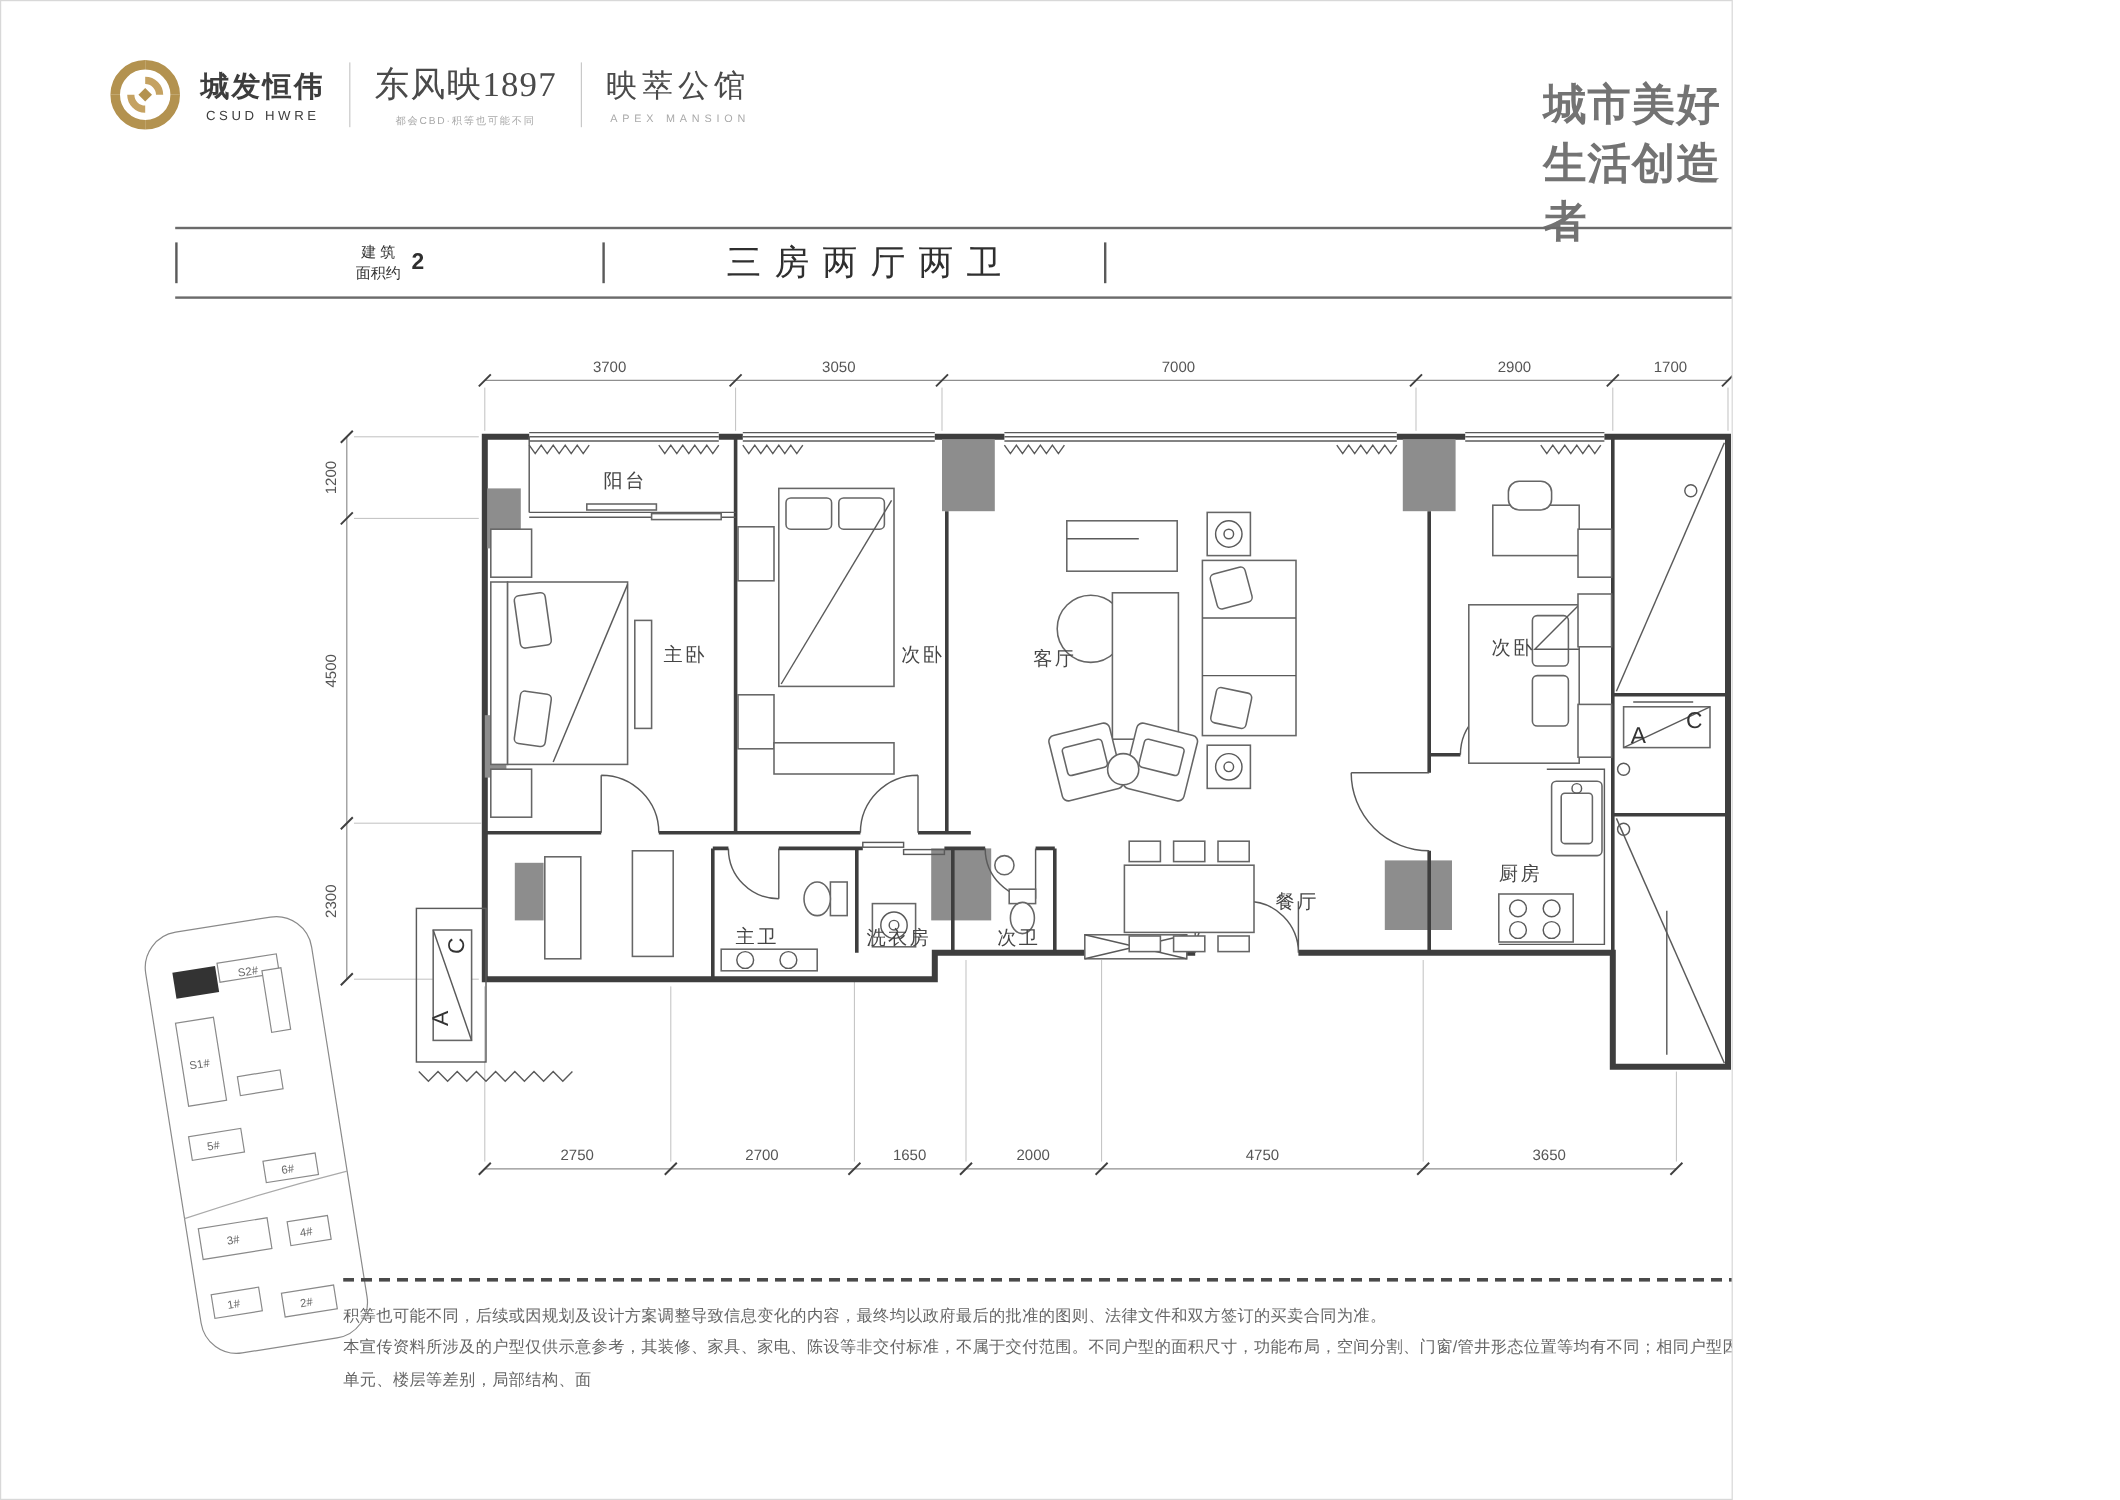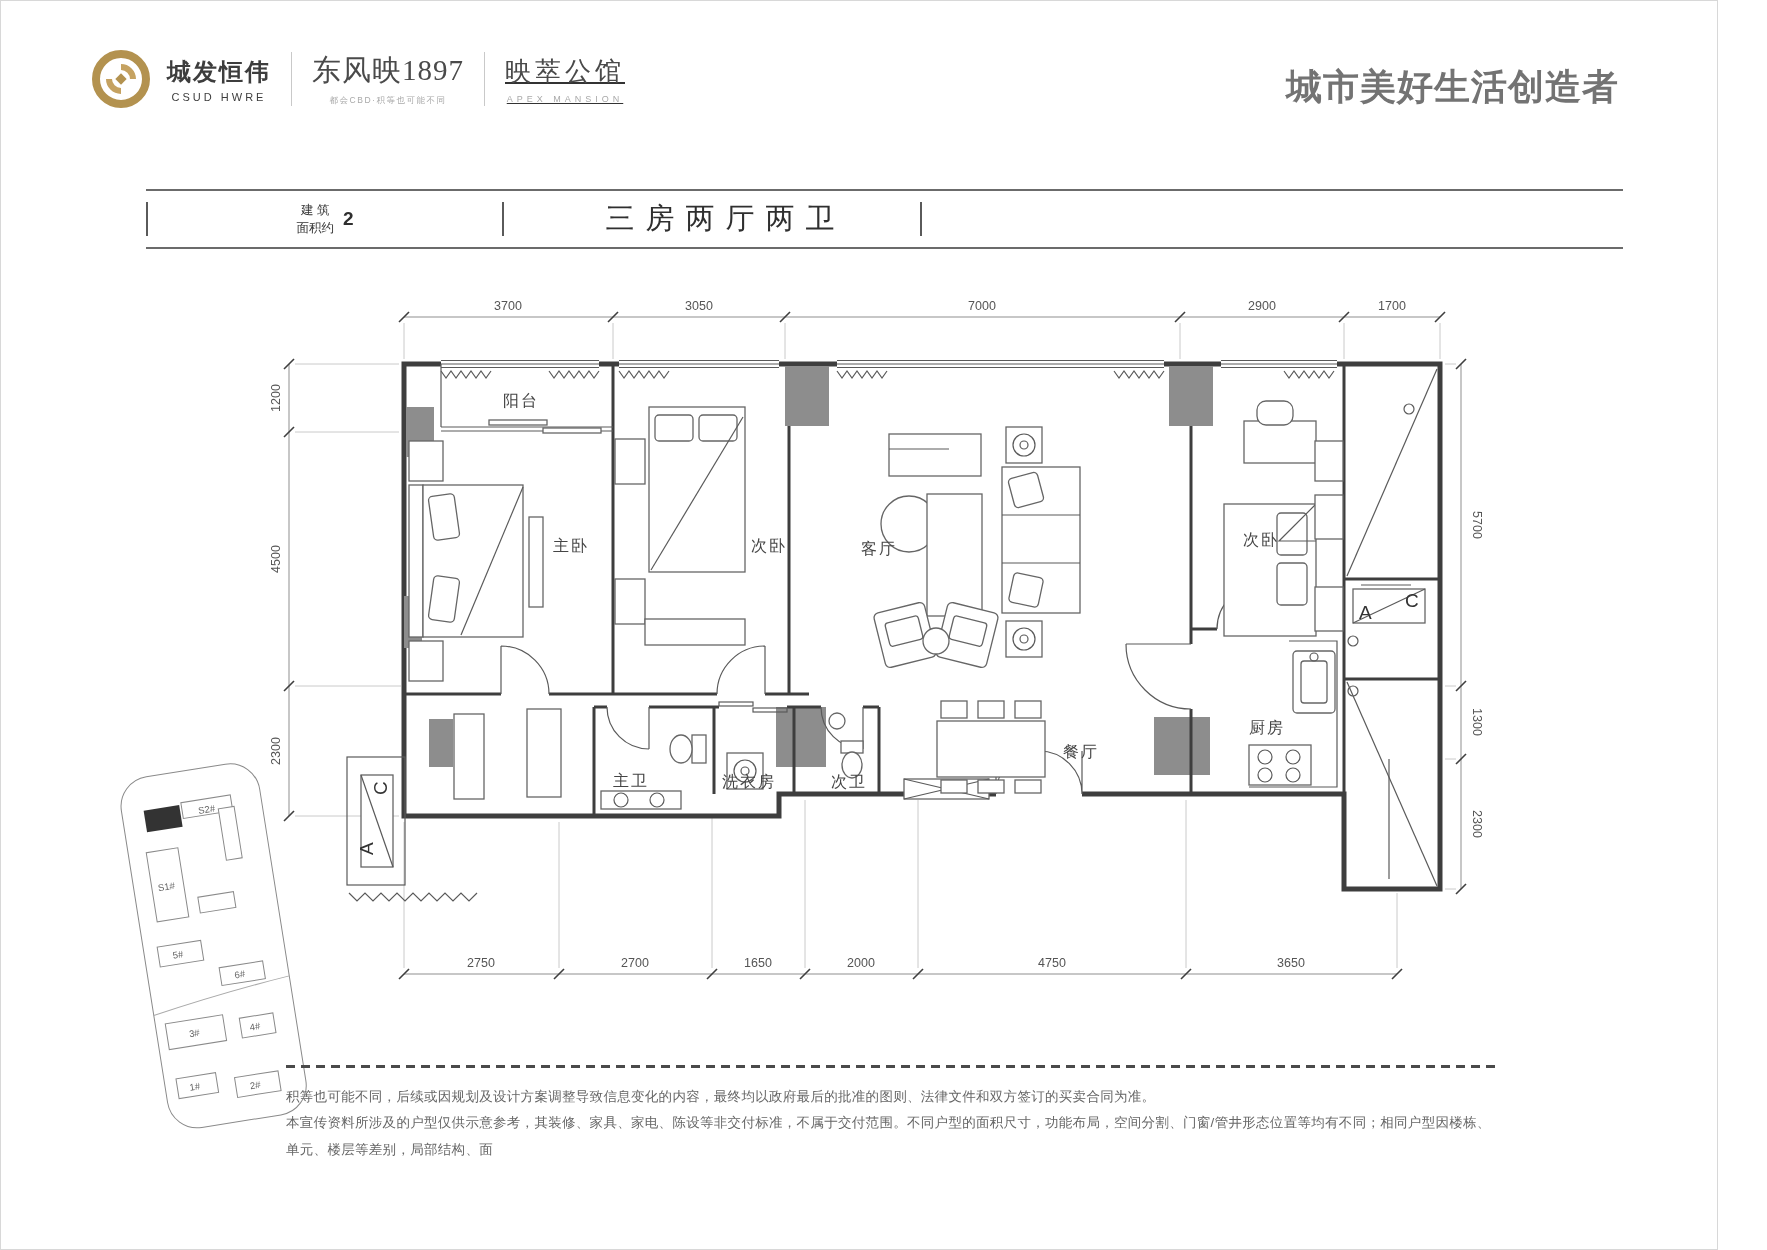--- a/index.html
+++ b/index.html
@@ -1,30 +1,30 @@
 <!DOCTYPE html>
 <html><head>
 <meta charset="utf-8">
 <style>
   * { margin:0; padding:0; box-sizing:border-box; }
   body { font-family:"Liberation Sans", sans-serif; background:#fff; }
-  .page { position:relative; width:1718px; height:1250px; background:#fff;
+  .page { position:relative; width:1444px; height:1250px; background:#fff;
           border:1px solid #d8d8d8; overflow:hidden; color:#333; }
 
   
   .logo-row { position:absolute; left:88px; top:46px; display:flex; align-items:center; }
   .logo-mark { width:64px; height:64px; margin-right:14px; }
   .brand-co { text-align:center; }
   .co-cn { font-size:24px; font-weight:bold; letter-spacing:2px; color:#3d3d3d; }
   .co-en { font-size:11px; letter-spacing:3px; color:#3d3d3d; margin-top:3px; }
   .vdiv { width:1px; height:54px; background:#c9c9c9; margin:0 20px; }
   .brand-proj { text-align:center; }
   .proj-cn { font-family:"Liberation Serif", serif; font-size:29px; color:#4a4a4a; letter-spacing:1px; }
   .proj-tag { font-size:8.5px; letter-spacing:1.5px; color:#a9a9a9; margin-top:4px; }
-  .brand-sub { text-align:center;text-decoration:underline; }
+  .brand-sub { text-align:right; }
   .sub-cn { font-family:"Liberation Serif", serif; font-size:26px; color:#4a4a4a; letter-spacing:4px; }
   .sub-en { font-size:9px; letter-spacing:4px; color:#a9a9a9; margin-top:5px; }
   .slogan { position:absolute; left:1285px; top:62px; font-family:"Liberation Serif", serif;
             font-size:36px; font-weight:bold; color:#737373; letter-spacing:1px; }
 
   
   .title-band { position:absolute; left:145px; top:188px; width:1477px; height:60px;
                 border-top:2px solid #6b6b6b; border-bottom:2px solid #6b6b6b;
                 display:flex; align-items:center; }
   .tb-cell { display:flex; align-items:center; justify-content:center; height:100%; }

